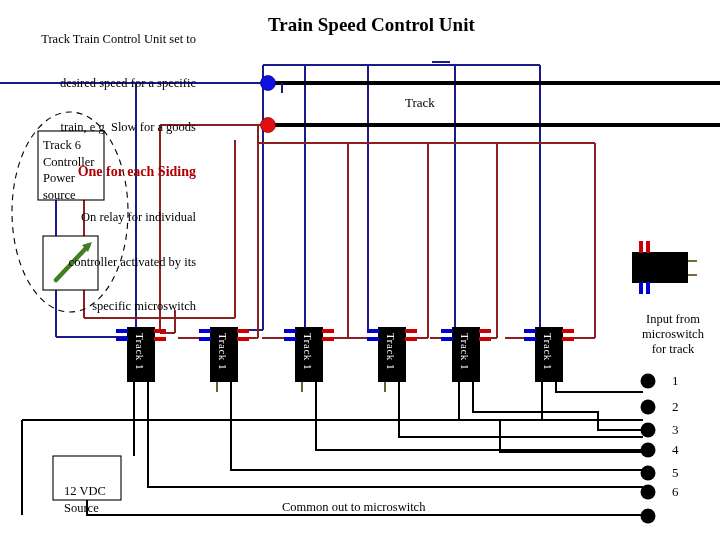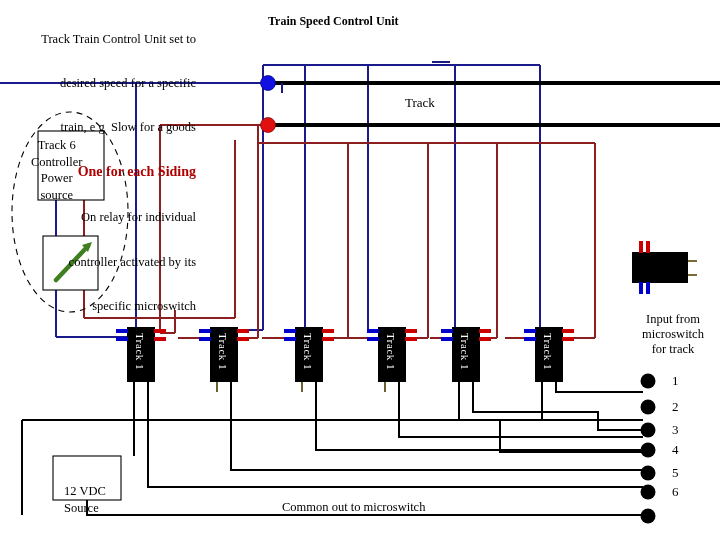--- a/index.html
+++ b/index.html
@@ -39,21 +39,21 @@
   }
   #note-block .hl {
     color: #b00000;
     font-weight: bold;
     font-size: 14px;
     padding-left: 45px;
   }
   #main-title {
     left: 268px;
     top: 14px;
-    font-size: 12px;
+    font-size: 19px;
     font-weight: bold;
   }
   #track-label {
     left: 405px;
     top: 95px;
     font-size: 13px;
     text-align: center;
   }
   #relay-note-wrap {
     position: absolute;
@@ -76,21 +76,21 @@
     text-align: right;
   }
   .boxtext {
     position: absolute;
     font-size: 12.5px;
     color: #000;
     font-family: "Liberation Serif", serif;
     white-space: pre;
     line-height: 1.32;
   }
-  #ctrl-box-text { left: 31px; top: 137px; text-align: center; }
+  #ctrl-box-text { left: 43px; top: 137px; }
   #vdc-box-text  { left: 64px; top: 463px; margin-top: 20px; }
   .term-num {
     position: absolute;
     font-size: 13px;
     color: #000;
     font-family: "Liberation Serif", serif;
   }
   .mod-label {
     position: absolute;
     color: #ffffff;

